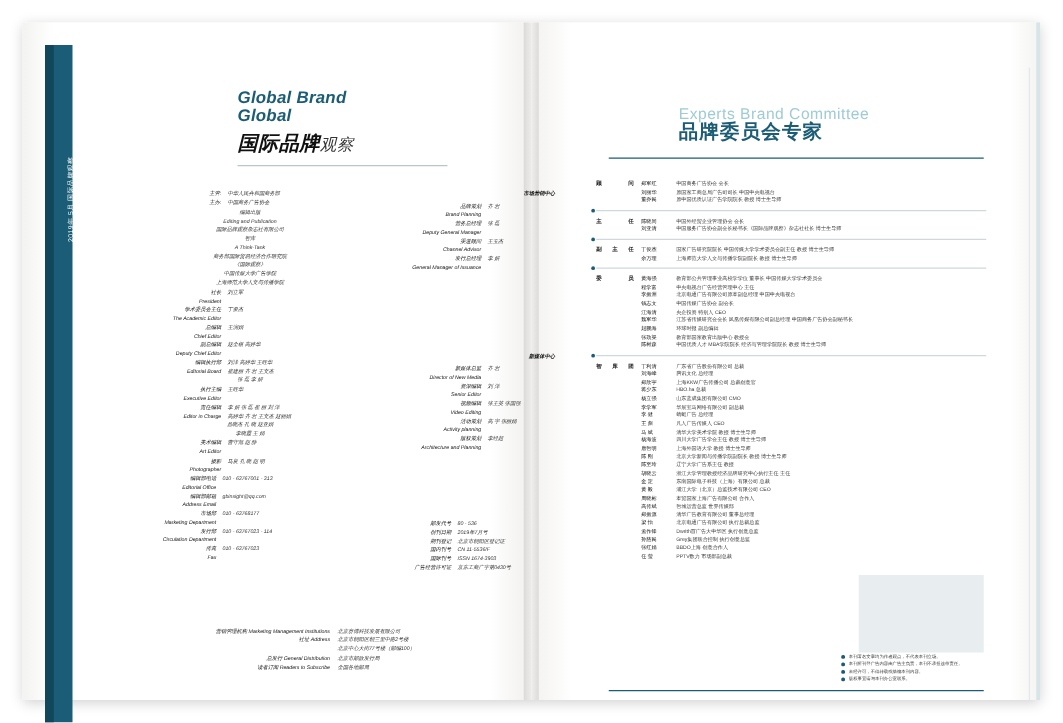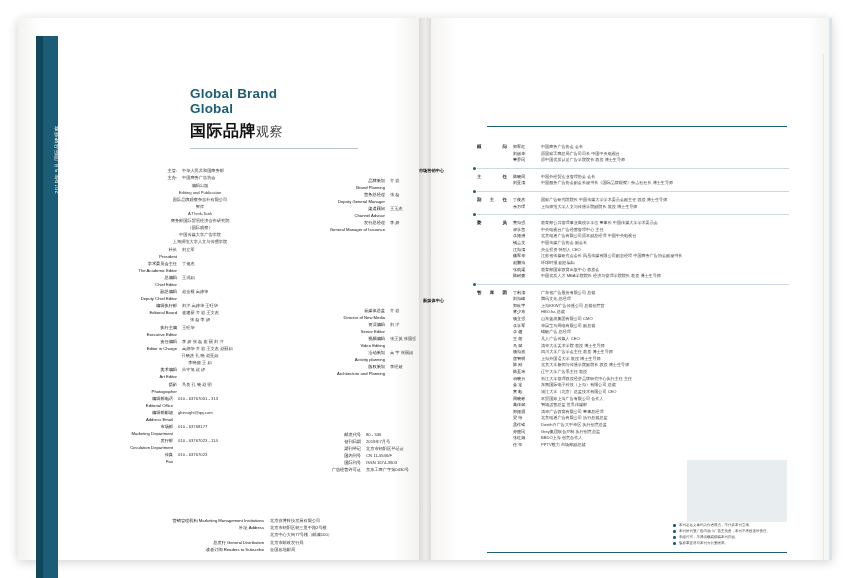--- a/index.html
+++ b/index.html
@@ -66,21 +66,21 @@
   }
   
   .edge-rule {
     position: absolute;
     right: 0; top: 0;
     width: 3px; height: 542px;
     background: #d7e4e8;
   }
 
   
-  .lp { position: absolute; left: 40px; top: 18px; width: 385px; height: 542px; }
+  .lp { position: absolute; left: 40px; top: 2px; width: 385px; height: 542px; font-style: italic; }
 
   .masthead { position: absolute; left: 132px; top: 50px; width: 170px; }
   .mast-en {
     color: #1b5d76;
     font-size: 13.5px;
     font-weight: bold;
     line-height: 1.12;
     letter-spacing: 0.2px;
   }
   .mast-cn {
@@ -550,20 +550,22 @@
             <div class="k">读者订阅 Readers to Subscribe</div>
             <div class="v">全国各地邮局</div>
           </div>
         </div>
 
     </div>
 
     <div class="rp">
 
       <div class="r-head">
+        <div class="r-head-en">Experts Brand Committee</div>
+        <div class="r-head-cn">品牌委员会专家</div>
       </div>
       <div class="r-rule"></div>
       <div class="r-rule-bottom"></div>
 
       <div id="committee">
           <div class="grp" style="top: 108px;">
             <div class="gl">顾 问</div>
             <div class="rows">
               <div class="grow">
                 <div class="n">郑军红</div>

